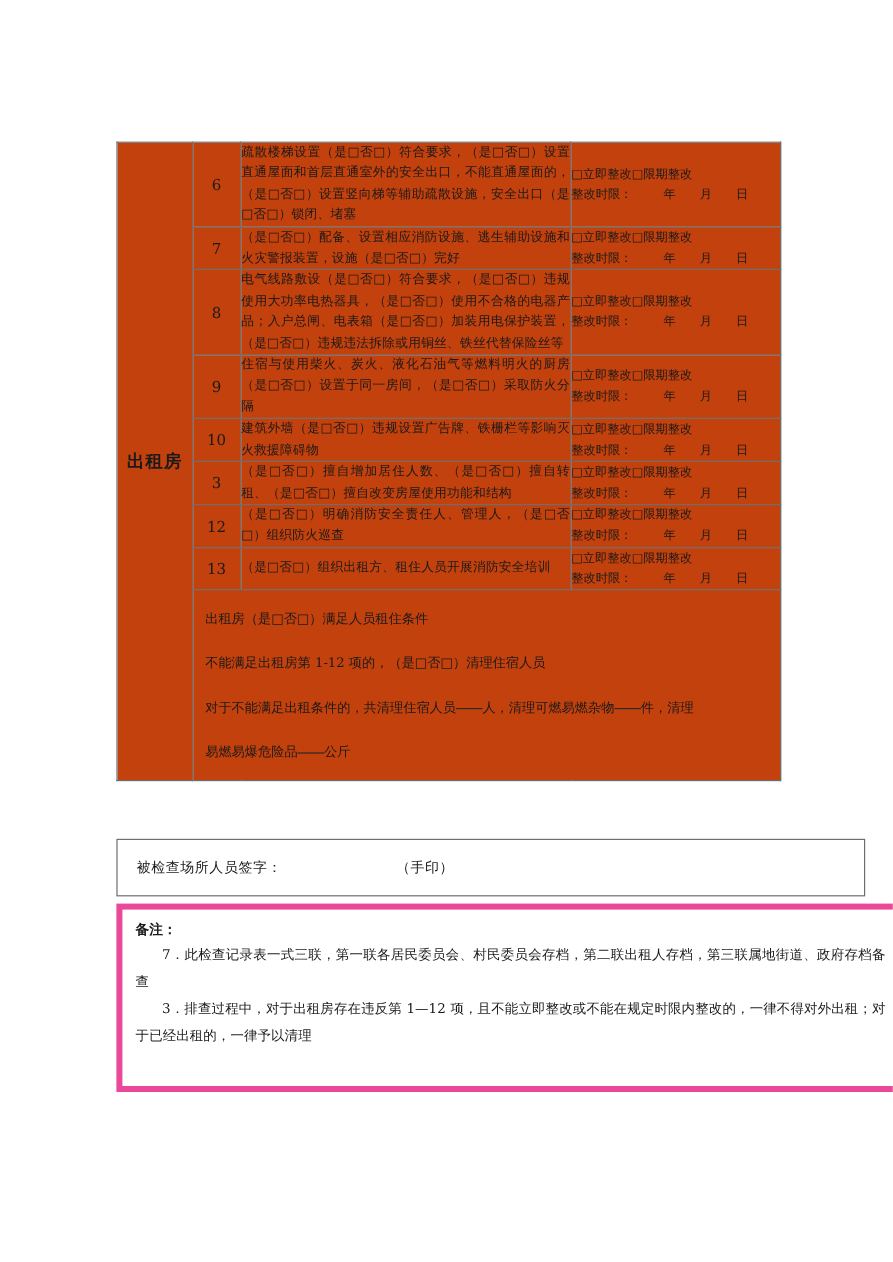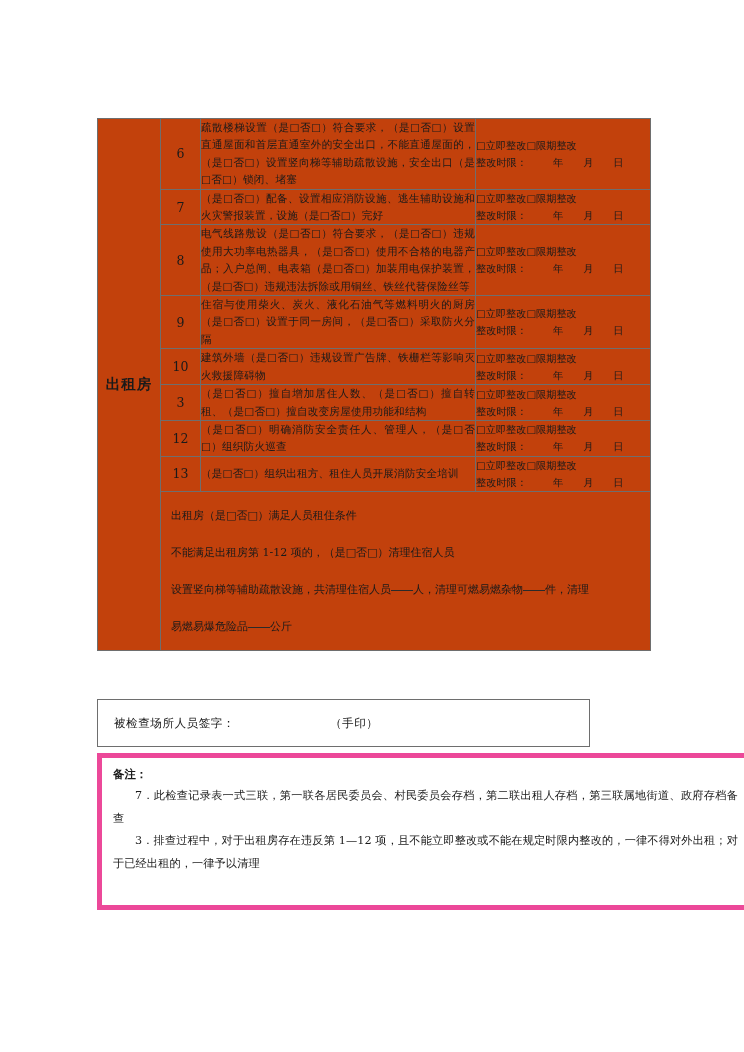--- a/index.html
+++ b/index.html
@@ -88,21 +88,21 @@
     width: 22px;
     border-bottom: 1px solid #2a2a2a;
     vertical-align: 2px;
   }
 
   
   .sig-box {
     position: absolute;
     left: 97px;
     top: 699px;
-    width: 493px;
+    width: 624px;
     height: 48px;
     border: 1px solid #6e6e6e;
     box-sizing: border-box;
     display: flex;
     align-items: center;
   }
   .sig-text {
     font-size: 11.6px;
     padding-left: 16px;
     letter-spacing: 0.5px;
@@ -225,21 +225,21 @@
         <td class="fix-cell">
           <div>□立即整改□限期整改</div>
           <div class="fix-line2"><span>整改时限：</span><span class="sp1"></span><span>年</span><span class="sp2"></span><span>月</span><span class="sp3"></span><span>日</span></div>
         </td>
       </tr>
 
       <tr>
         <td class="summary-cell" colspan="3">
           <p>出租房（是□否□）满足人员租住条件</p>
           <p>不能满足出租房第 1-12 项的，（是□否□）清理住宿人员</p>
-          <p><span>设置竖向梯等辅助疏散设施，共清理住宿人员</span><span class="blank-u"></span><span>人，清理可燃易燃杂物</span><span class="blank-u"></span><span>件，清理</span></p>
+          <p><span>对于不能满足出租条件的，共清理住宿人员</span><span class="blank-u"></span><span>人，清理可燃易燃杂物</span><span class="blank-u"></span><span>件，清理</span></p>
           <p><span>易燃易爆危险品</span><span class="blank-u"></span><span>公斤</span></p>
         </td>
       </tr>
 
     </tbody>
   </table>
 
   <div class="sig-box">
     <span class="sig-text">被检查场所人员签字：</span>
     <span class="sig-hand">（手印）</span>

